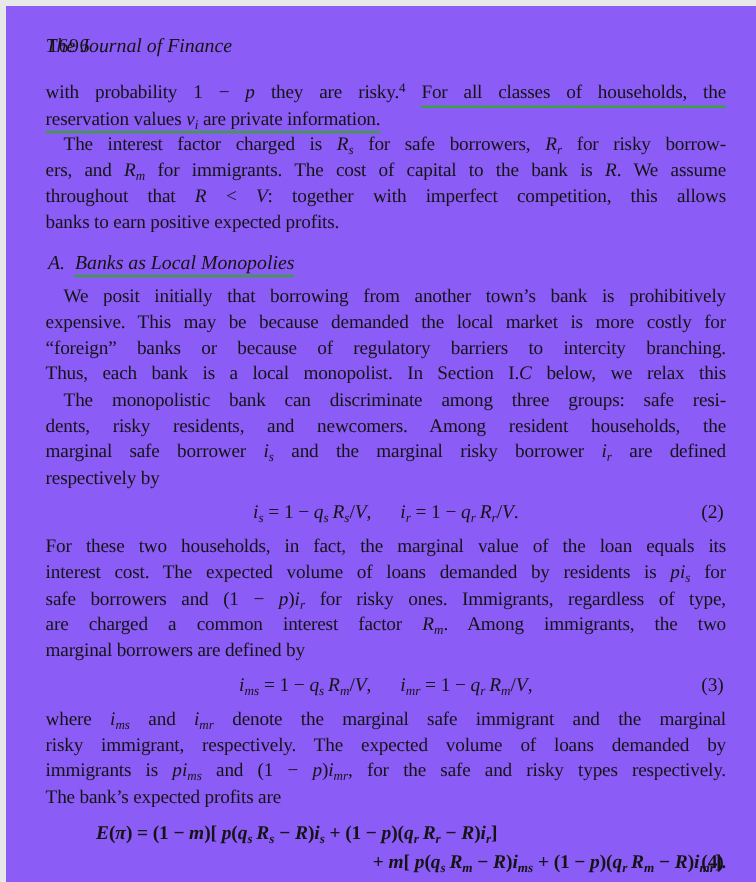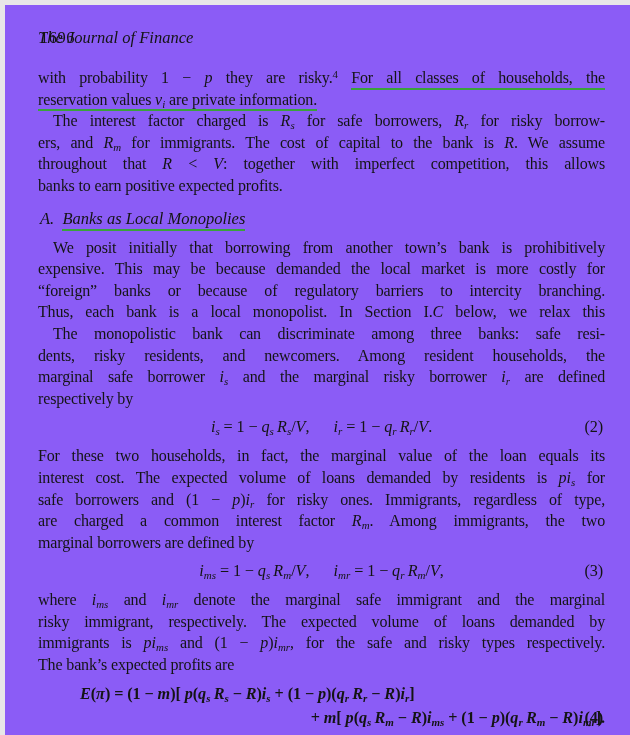--- a/index.html
+++ b/index.html
@@ -70,21 +70,21 @@
   <div class="heading"><i>A. <span class="gu">Banks as Local Monopolies</span></i></div>
 
   <div class="para">
     <div class="ln ind">We posit initially that borrowing from another town’s bank is prohibitively</div>
     <div class="ln">expensive. This may be because demanded the local market is more costly for</div>
     <div class="ln">“foreign” banks or because of regulatory barriers to intercity branching.</div>
     <div class="ln">Thus, each bank is a local monopolist. In Section I.<i>C</i> below, we relax this</div>
   </div>
 
   <div class="para">
-    <div class="ln ind">The monopolistic bank can discriminate among three banks: safe resi-</div>
+    <div class="ln ind">The monopolistic bank can discriminate among three groups: safe resi-</div>
     <div class="ln">dents, risky residents, and newcomers. Among resident households, the</div>
     <div class="ln">marginal safe borrower <i>i</i><sub><i>s</i></sub> and the marginal risky borrower <i>i</i><sub><i>r</i></sub> are defined</div>
     <div class="ln last">respectively by</div>
   </div>
 
   <div class="eq">
     <span class="eqbody"><i>i</i><sub><i>s</i></sub> = 1 − <i>q</i><sub><i>s</i></sub> <i>R</i><sub><i>s</i></sub>/<i>V</i>,  <i>i</i><sub><i>r</i></sub> = 1 − <i>q</i><sub><i>r</i></sub> <i>R</i><sub><i>r</i></sub>/<i>V</i>.</span>
     <span class="eqno">(2)</span>
   </div>
 

